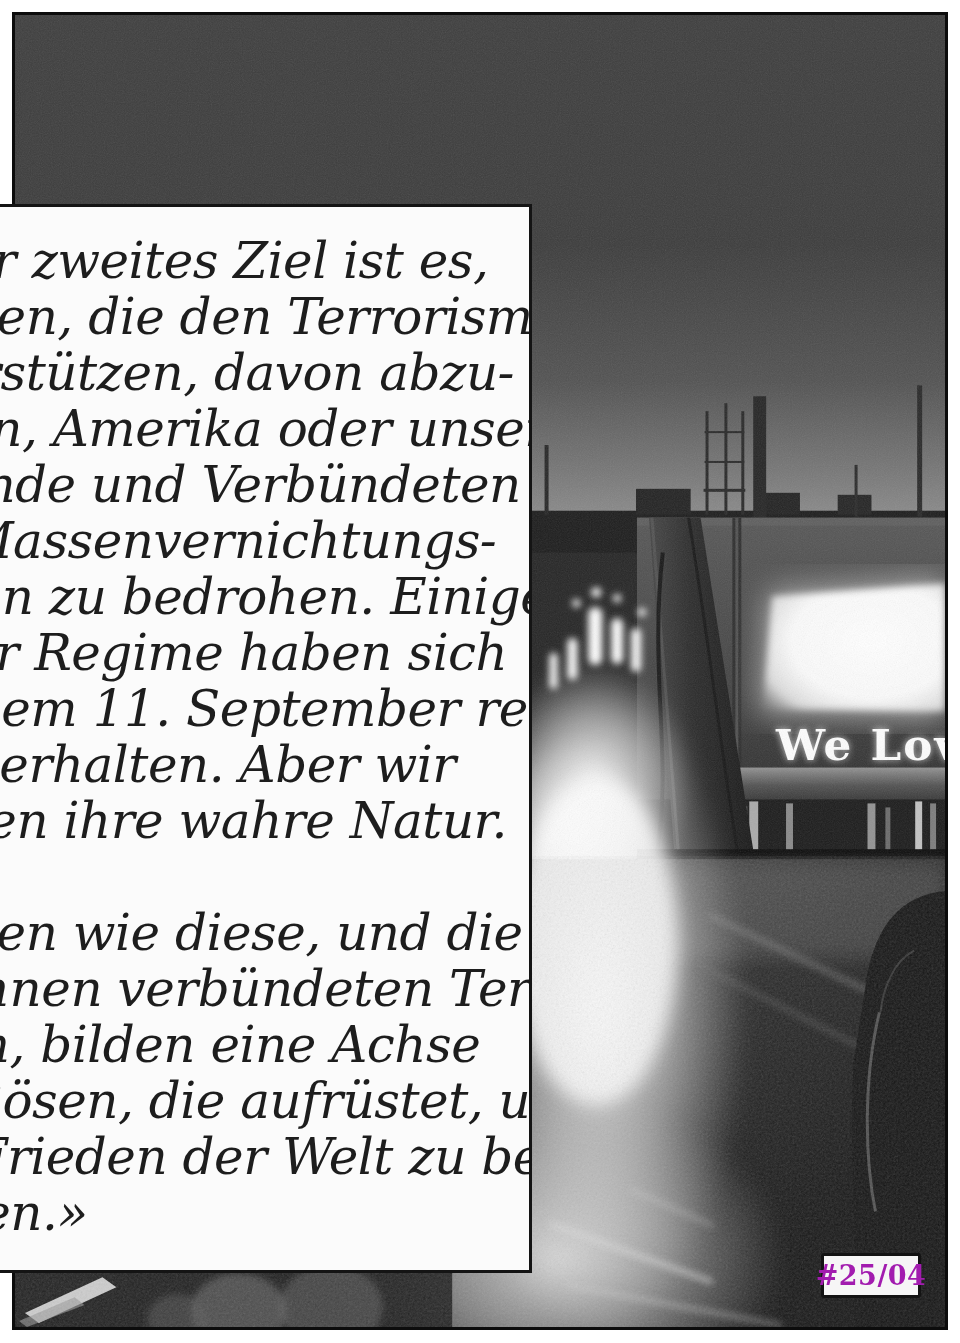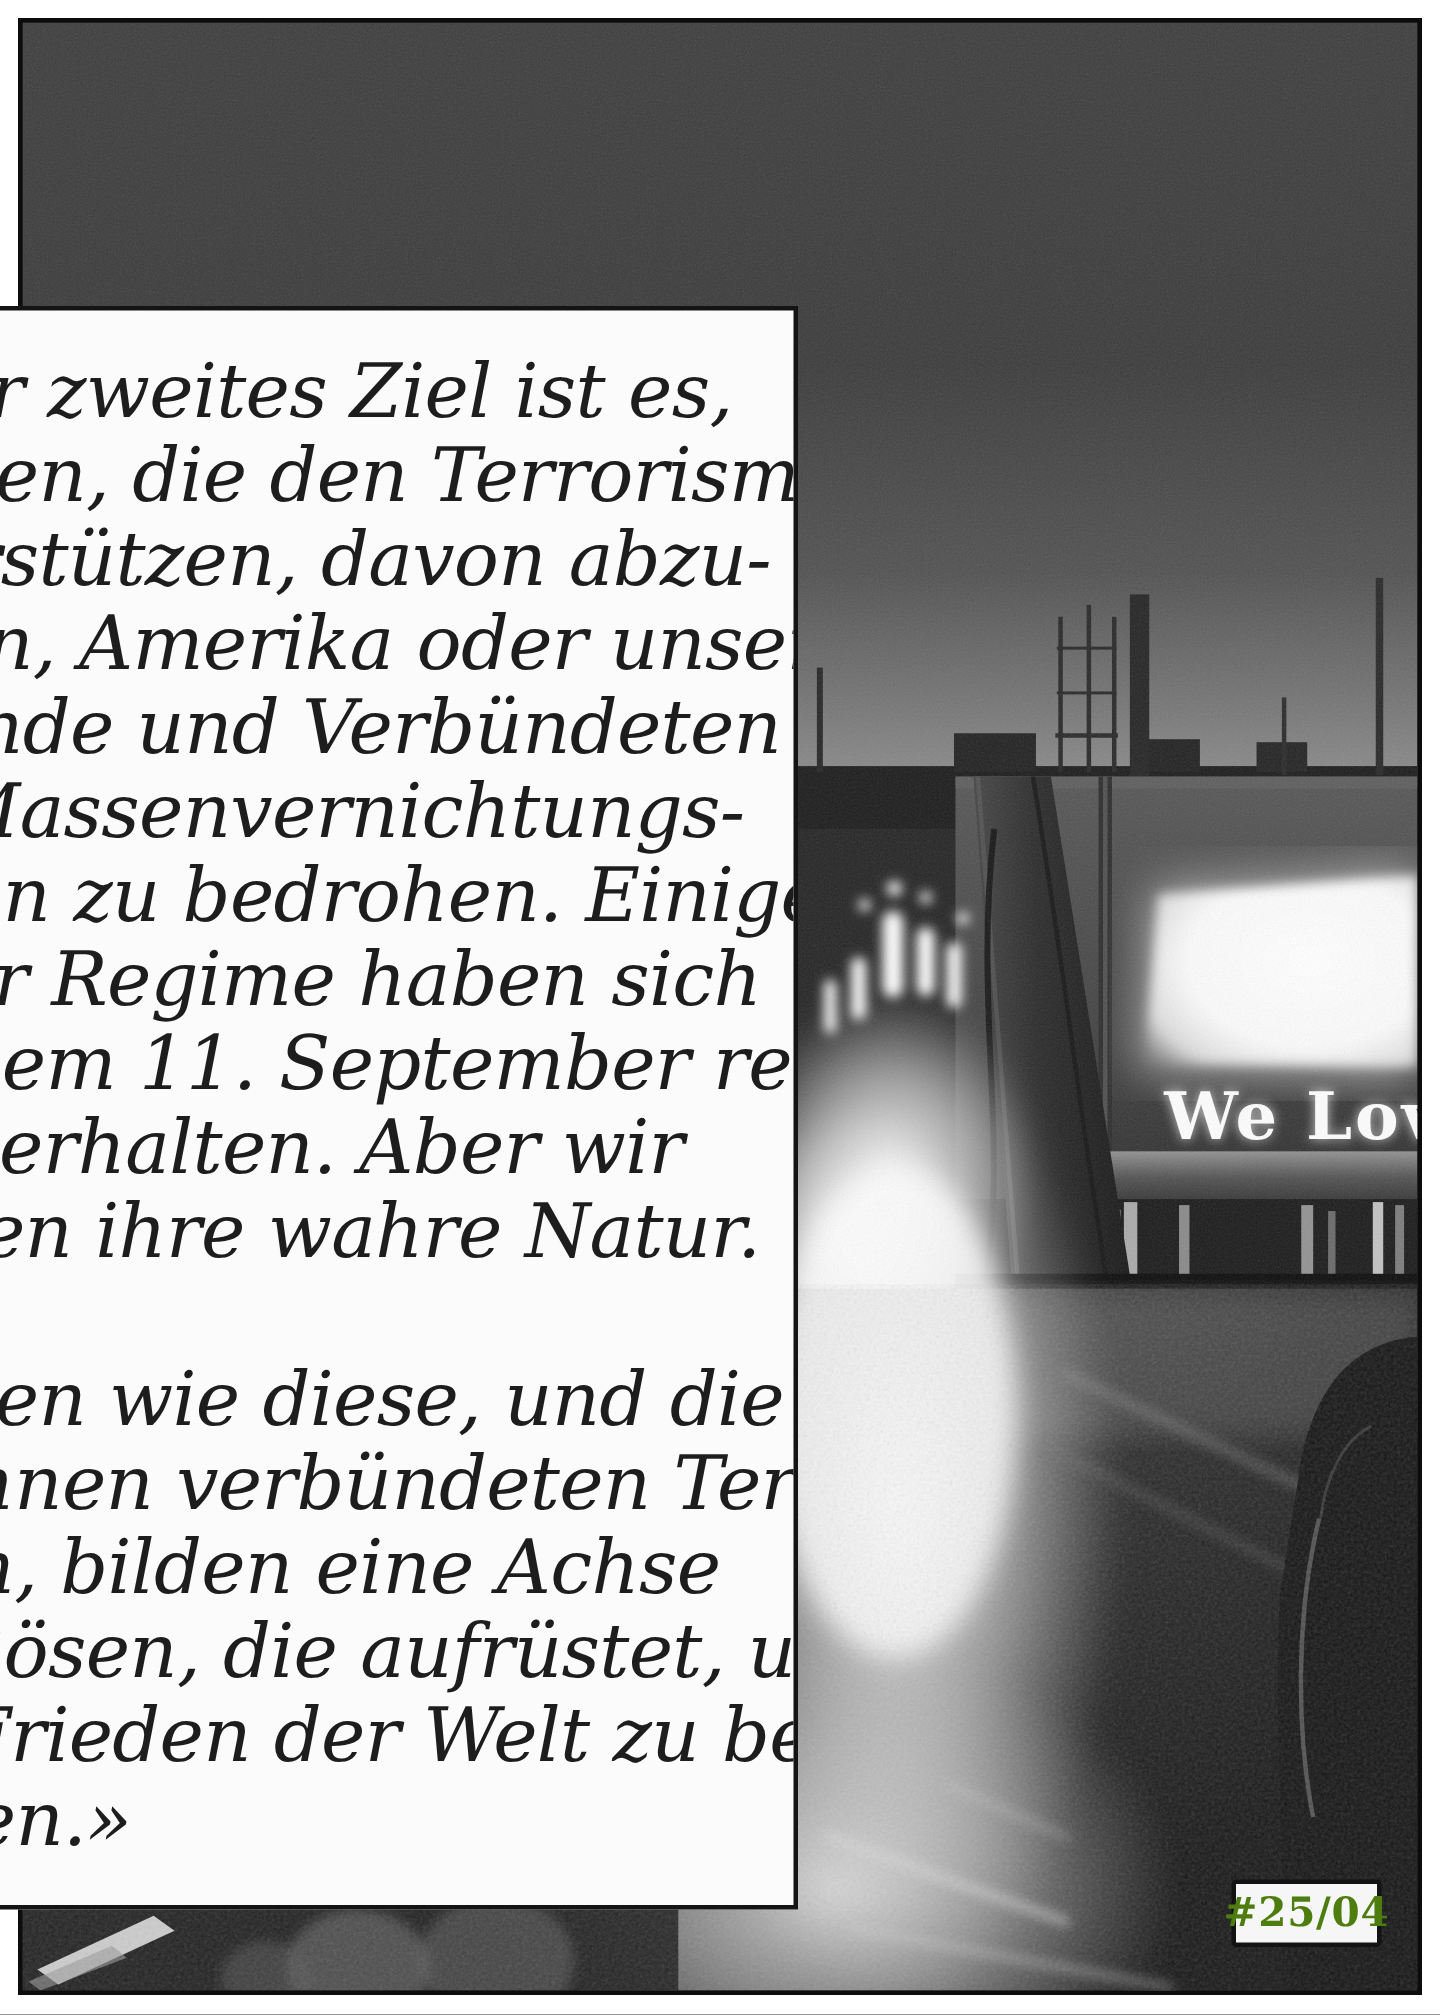--- a/index.html
+++ b/index.html
@@ -29,21 +29,21 @@
   .tl-gap{height:56px;}
   
   .badge{
     position:absolute;left:821px;top:1253px;width:100px;height:45px;
     box-sizing:border-box;background:#f6f6f6;border:3px solid #131313;
     border-radius:3px;z-index:6;
     display:flex;align-items:center;justify-content:center;
   }
   .badge span{
     font-family:"DejaVu Serif", serif;font-weight:bold;font-size:27px;
-    color:#4d7c0f;letter-spacing:0.5px;
+    color:#a21caf;letter-spacing:0.5px;
   }
 </style>
 </head>
 <body>
 
 <div class="photo">
   <svg viewBox="0 0 936 1318" preserveAspectRatio="none">
     <defs>
       <linearGradient id="skyGrad" x1="0" y1="0" x2="0" y2="1">
         <stop offset="0" stop-color="#3f3f3f"></stop>

